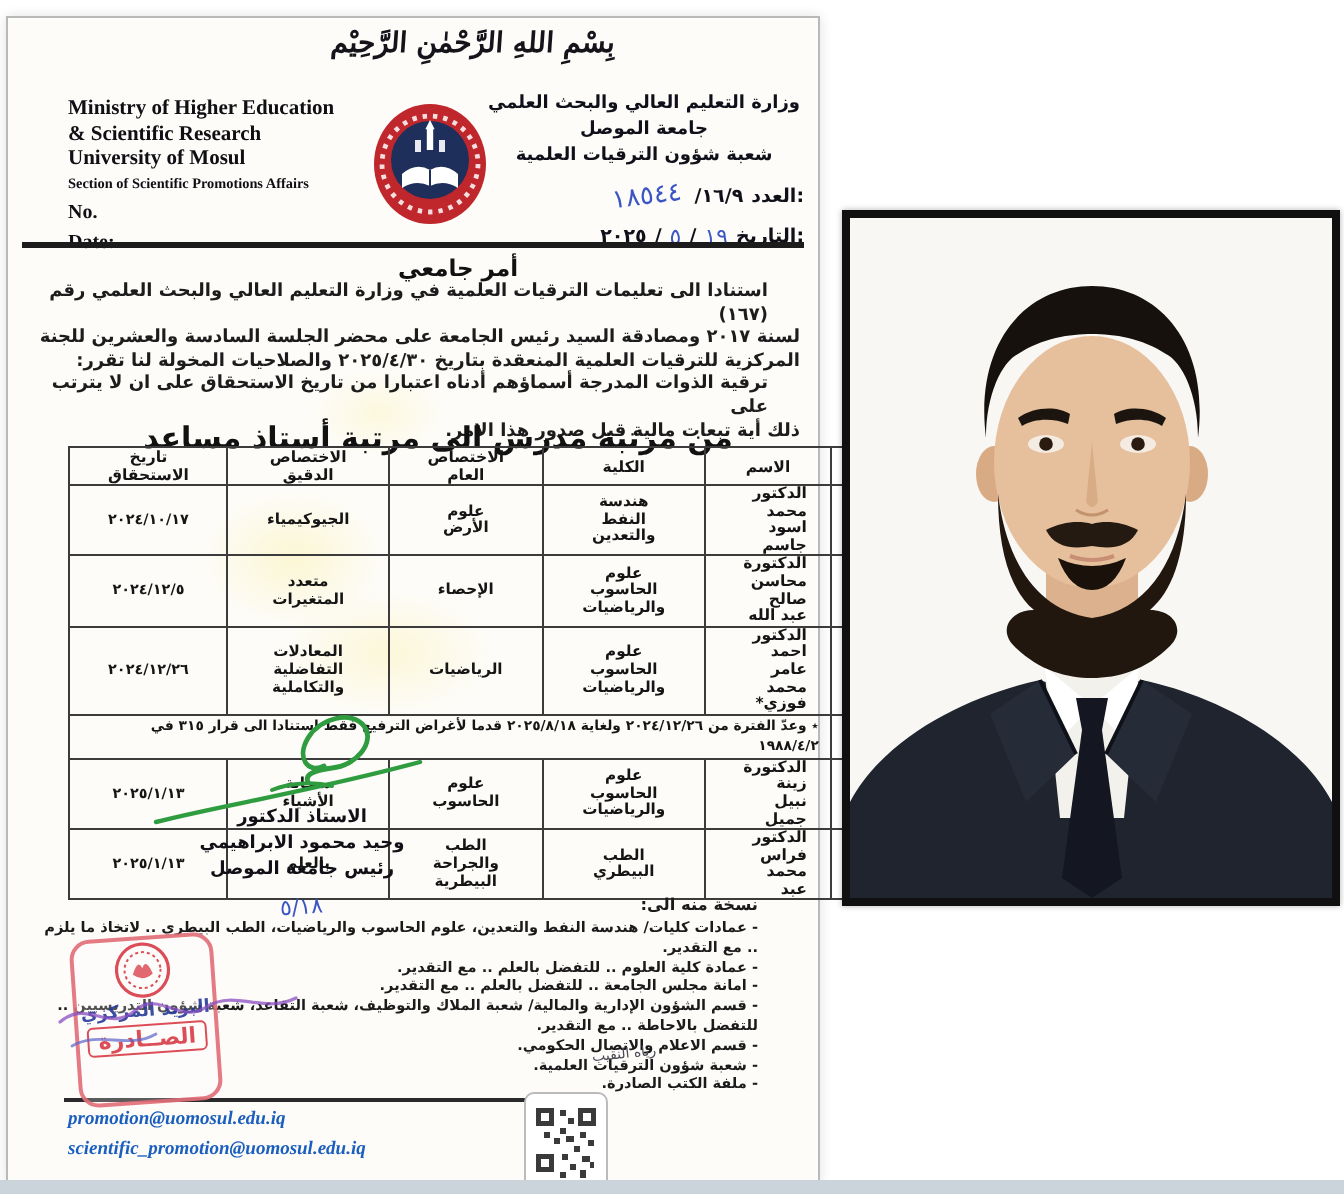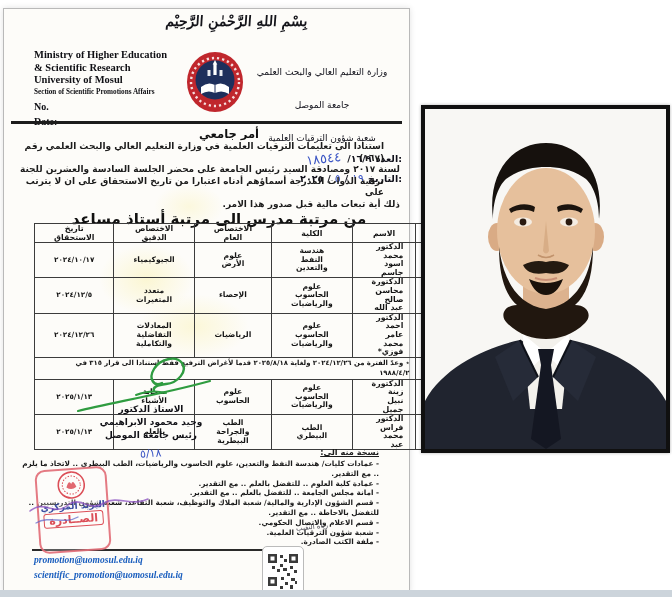--- a/index.html
+++ b/index.html
@@ -12,21 +12,21 @@
   .blob{position:absolute;pointer-events:none;border-radius:50%;}
   
   #bismillah{left:140px;top:4px;width:185px;text-align:center;font-size:14px;font-weight:bold;
              color:#14141a;font-family:"DejaVu Serif",serif;transform:skewX(-4deg);}
   #hdr-en{left:30px;top:40px;width:168px;color:#0f0f14;font-family:"Liberation Serif",serif;}
   #hdr-en .l1{font-size:10.5px;font-weight:bold;line-height:12.5px;}
   #hdr-en .l4{font-size:7.2px;font-weight:bold;line-height:11px;}
   #hdr-en .no{font-size:10px;font-weight:bold;margin-top:3px;}
   #hdr-en .dt{font-size:10px;font-weight:bold;margin-top:4px;}
   #hdr-ar{left:238px;top:37px;width:160px;direction:rtl;text-align:center;color:#10101a;}
-  #hdr-ar .l{font-size:9px;font-weight:normal;line-height:13px;margin-top:20px;}
+  #hdr-ar .l{font-size:9px;font-weight:bold;line-height:13px;}
   .numline{display:flex;direction:ltr;justify-content:flex-end;align-items:center;gap:4px;
            font-size:9.5px;font-weight:bold;margin-top:6px;}
   .hand{color:#3b55c4;font-weight:normal;font-family:"DejaVu Sans",sans-serif;}
   #hand-number{font-size:13px;letter-spacing:3px;transform:rotate(-7deg);margin-right:2px;}
   #hand-day,#hand-month{font-size:11px;}
   
   #divider{left:7px;top:112px;width:391px;height:2.5px;background:#1c1c1c;}
   
   #order-title{left:60px;top:118px;width:330px;text-align:center;font-size:11.5px;font-weight:bold;
                direction:rtl;color:#111;}
@@ -46,21 +46,21 @@
   #promo-table td.no{font-size:8px;}
   #promo-table td.date{direction:ltr;font-size:7.2px;}
   #promo-table td.note{height:11px;font-size:6.9px;text-align:right;padding-right:6px;line-height:10px;}
   
   #sig-svg{left:70px;top:344px;}
   #sig-block{left:88px;top:394px;width:118px;text-align:center;direction:rtl;color:#101016;}
   #sig-block .s{font-size:9px;font-weight:bold;line-height:13px;}
   #sig-date{font-size:11px;direction:ltr;transform:rotate(-4deg);display:inline-block;margin-top:1px;}
   
   #cc{right:30px;top:438px;width:360px;direction:rtl;text-align:right;color:#1b1b1b;position:absolute;}
-  #cc .h{font-size:8.2px;font-weight:bold;margin-bottom:2px;text-decoration:underline;}
+  #cc .h{font-size:8.2px;font-weight:bold;margin-bottom:2px;}
   #cc .i{font-size:7.3px;font-weight:bold;line-height:9.8px;}
   #scribble{left:292px;top:514px;font-size:7px;color:#4a4a55;transform:rotate(-6deg);direction:rtl;}
   
   #foot-line{left:28px;top:540px;width:264px;height:2px;background:#2a2a2a;}
   #emails{left:30px;top:544px;font-family:"Liberation Serif",serif;font-style:italic;
           font-weight:bold;font-size:9.5px;color:#1a5ebe;line-height:14.5px;}
   #qr-card{left:258px;top:537px;width:40px;height:48px;background:#fff;border:1px solid #bbb;
            border-radius:5px;display:flex;align-items:center;justify-content:center;}
   
   #stamp{left:33px;top:459px;width:68px;height:80px;transform:rotate(-4deg);z-index:6;
@@ -130,20 +130,21 @@
       </div>
     </div>
 
     <div id="divider" class="abs"></div>
 
     <div id="order-title" class="abs">أمر جامعي</div>
 
     <div id="para" class="abs">
       <div class="pl indent">استنادا الى تعليمات الترقيات العلمية في وزارة التعليم العالي والبحث العلمي رقم (١٦٧)</div>
       <div class="pl">لسنة ٢٠١٧ ومصادقة السيد رئيس الجامعة على محضر الجلسة السادسة والعشرين للجنة</div>
+      <div class="pl">المركزية للترقيات العلمية المنعقدة بتاريخ ٢٠٢٥/٤/٣٠ والصلاحيات المخولة لنا تقرر:</div>
       <div class="pl indent">ترقية الذوات المدرجة أسماؤهم أدناه اعتبارا من تاريخ الاستحقاق على ان لا يترتب على</div>
       <div class="pl">ذلك أية تبعات مالية قبل صدور هذا الامر.</div>
     </div>
 
     <div id="subhead" class="abs">من مرتبة مدرس الى مرتبة أستاذ مساعد</div>
 
     <table id="promo-table" class="abs">
       <colgroup>
         <col style="width:16px">
           <col style="width:120px">

